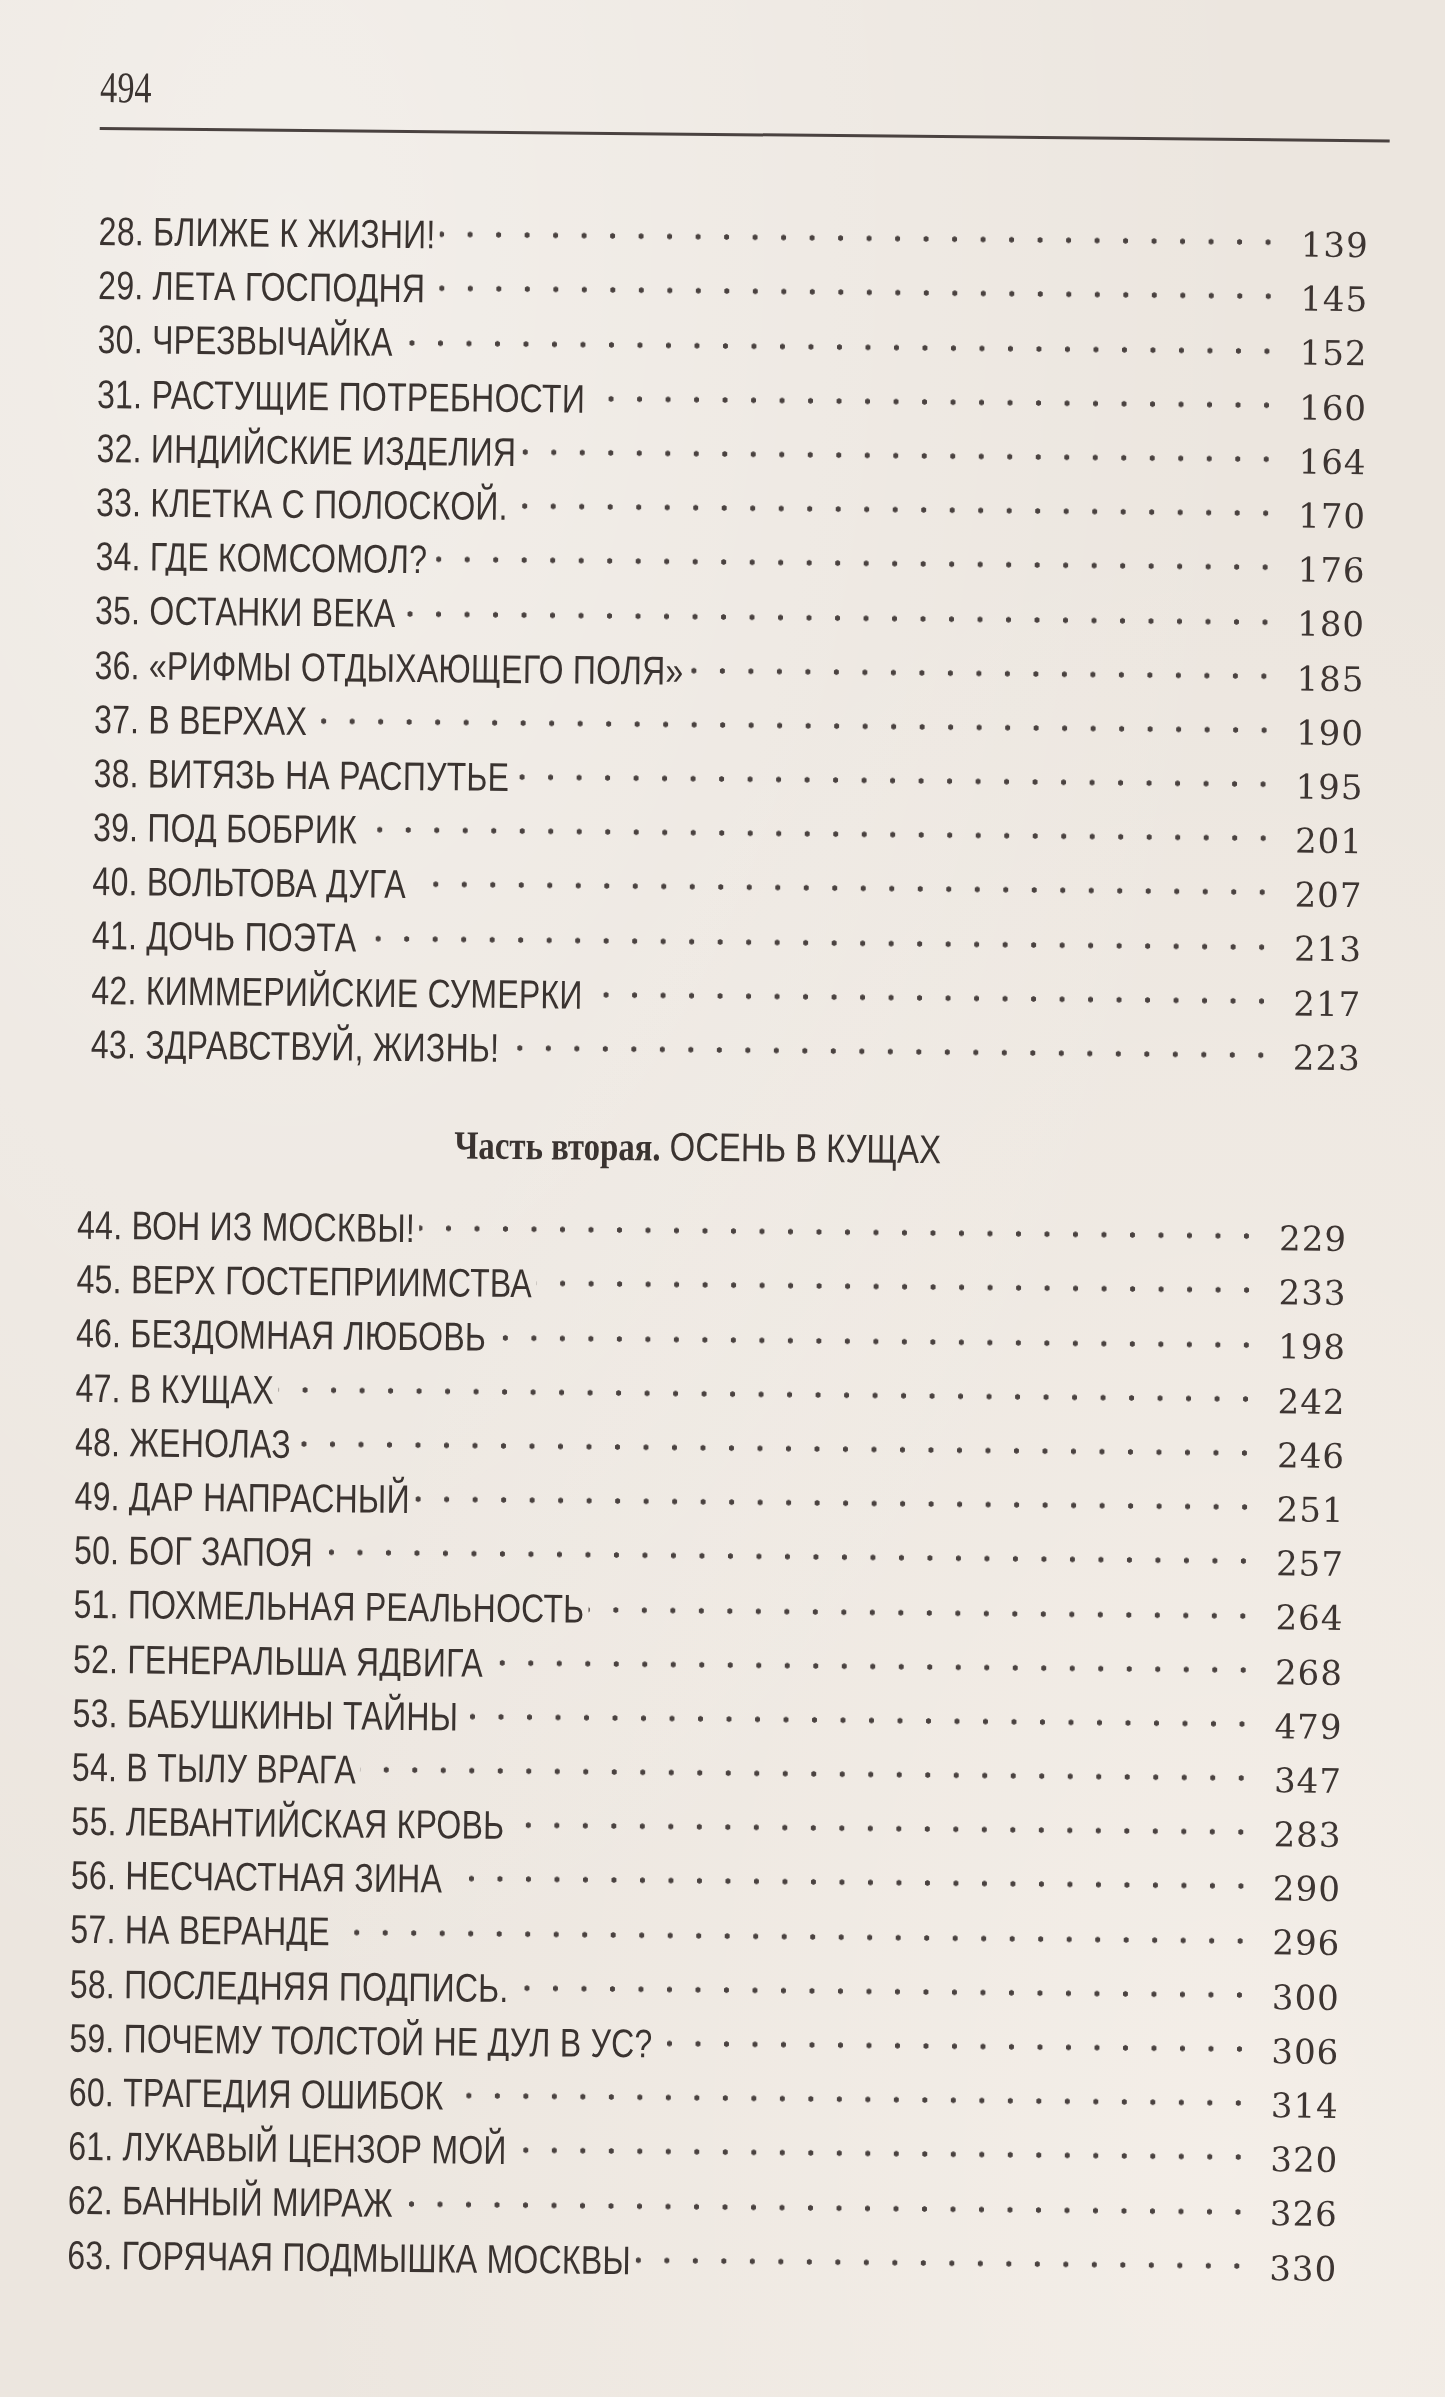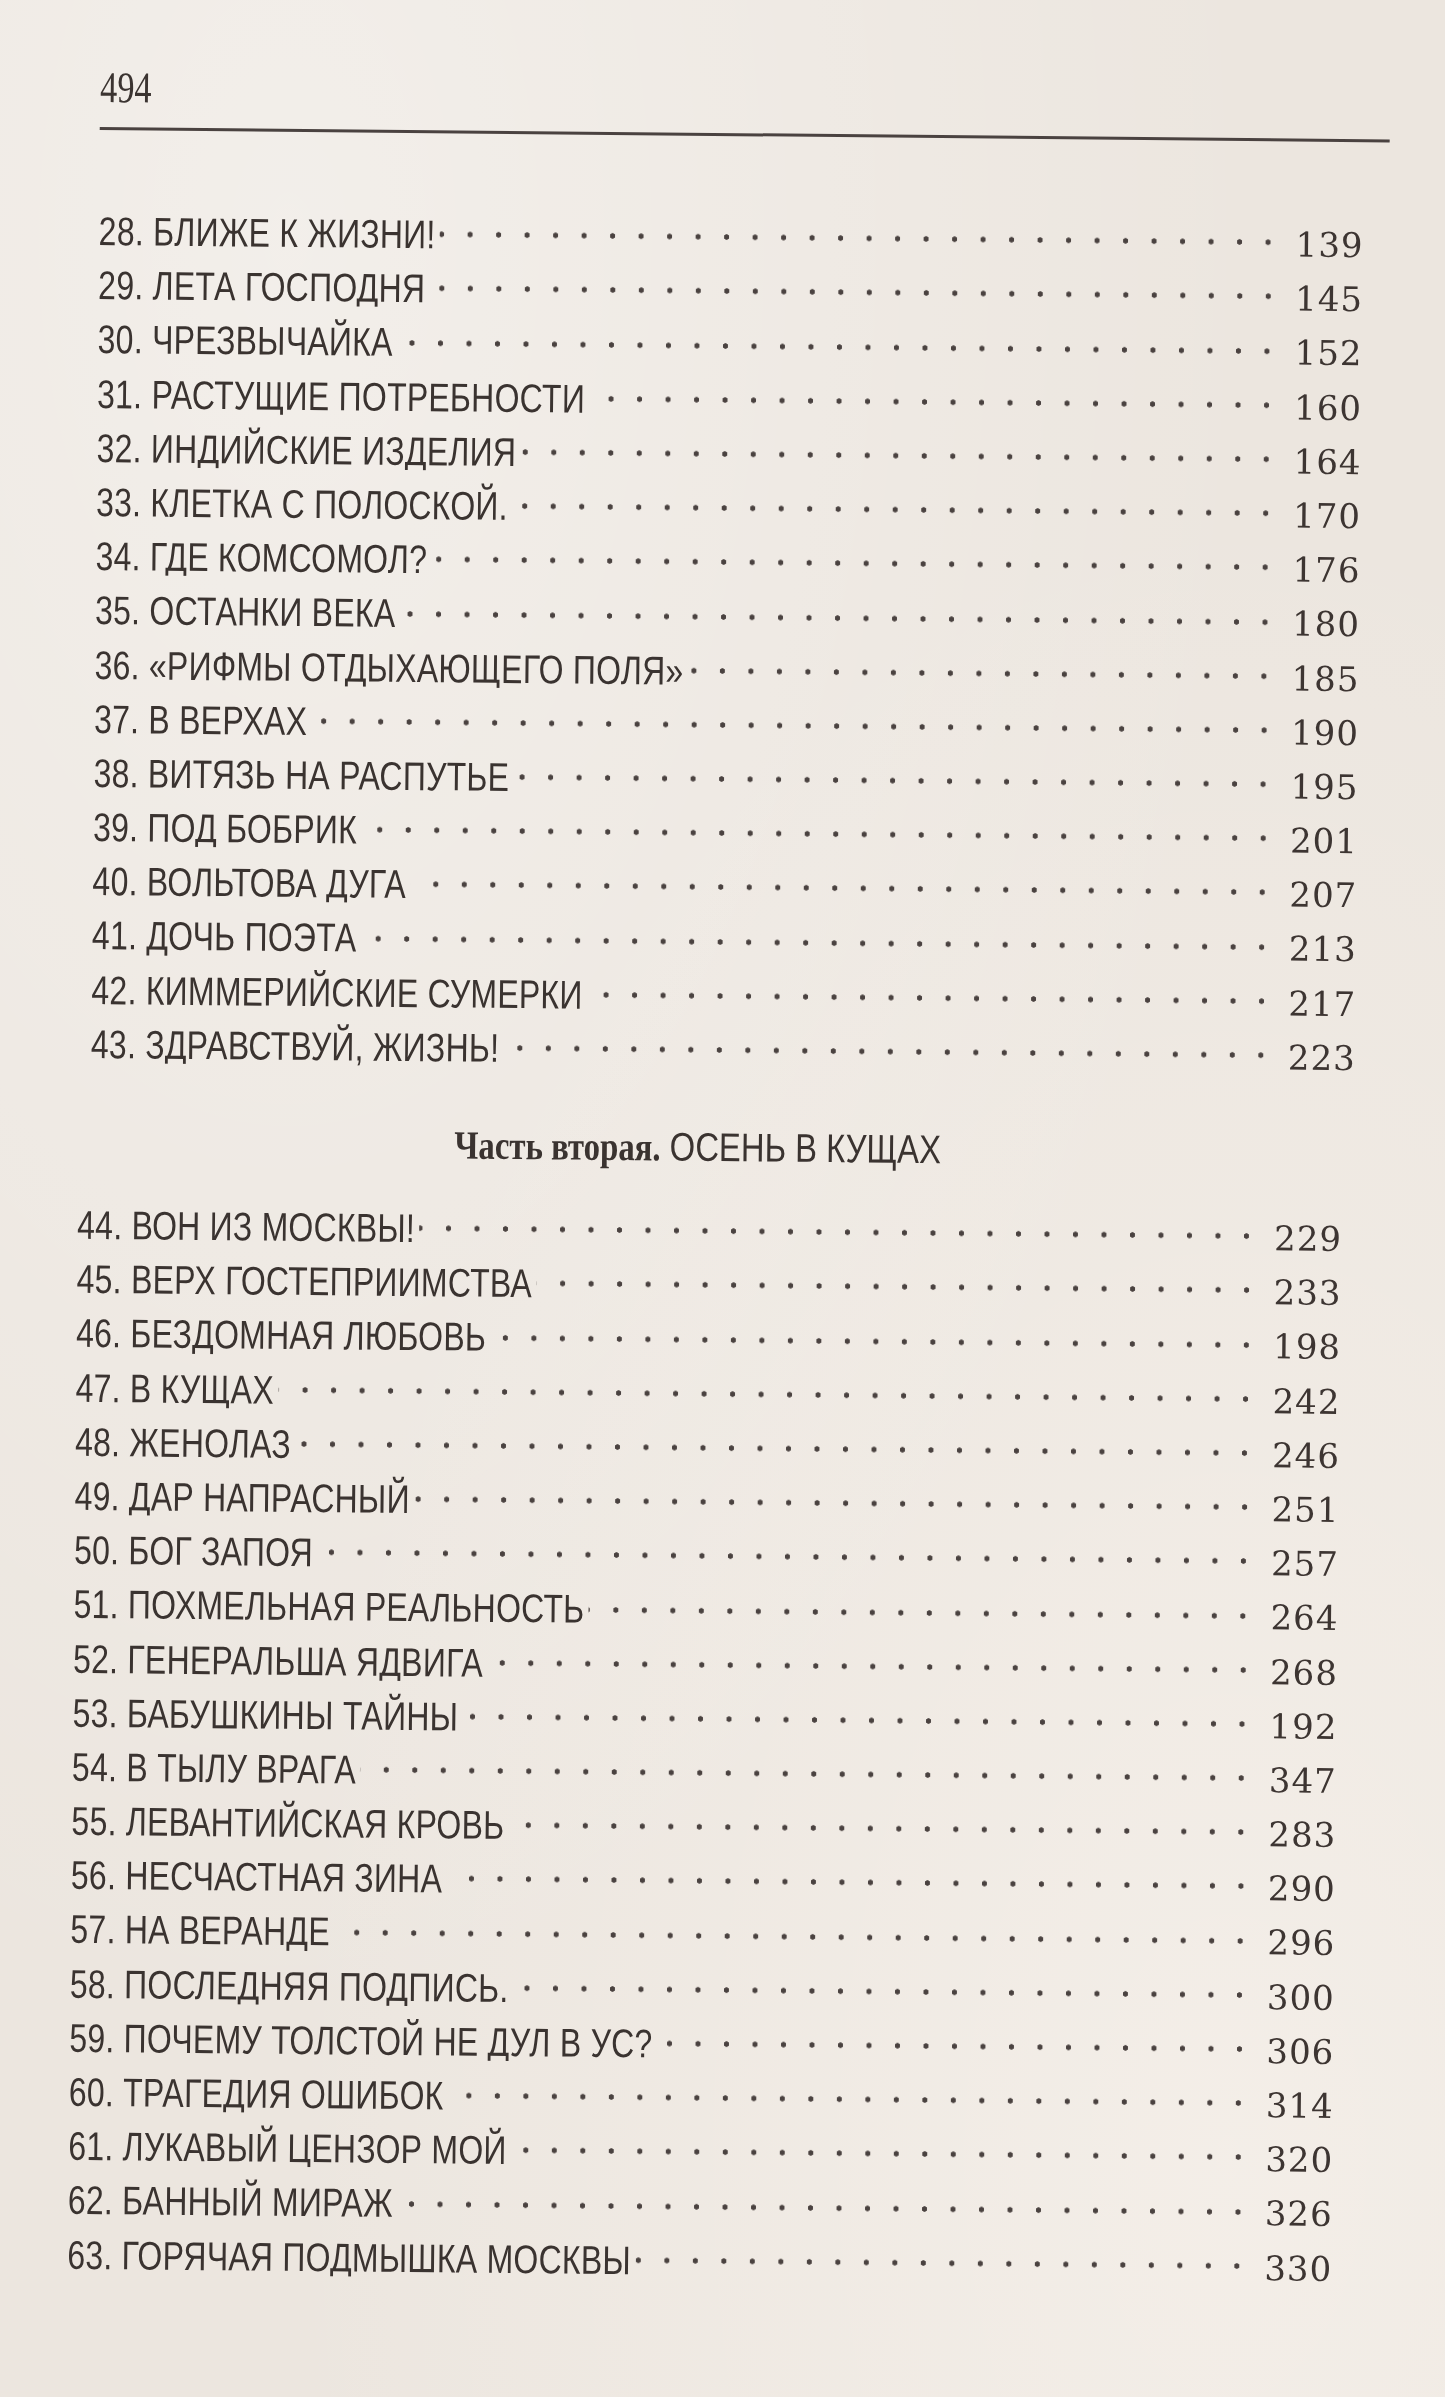--- a/index.html
+++ b/index.html
@@ -82,21 +82,21 @@
       margin: 0 8px 0 4px;
       align-self: flex-end;
       margin-bottom: 14px;
       background-image: radial-gradient(circle, #4a4240 2.4px, rgba(0,0,0,0) 3px);
       background-size: 28.5px 10px;
       background-repeat: repeat-x;
       background-position: right center;
     }
     .toc-page {
       flex: 0 0 78px;
-      text-align: center;
+      text-align: right;
       font-family: "DejaVu Serif", serif;
       font-size: 34px;
       color: #3d3532;
       padding-top: 10px;
       letter-spacing: 1px;
     }
     .section-heading {
       position: absolute;
       top: 1118px;
       left: 0;
@@ -257,21 +257,21 @@
         <span class="toc-page">264</span>
       </li>
     <li class="toc-row">
         <span class="toc-title-wrap" style="width: 410.512px;"><span class="toc-title">52. ГЕНЕРАЛЬША ЯДВИГА</span></span>
         <span class="toc-leader"></span>
         <span class="toc-page">268</span>
       </li>
     <li class="toc-row">
         <span class="toc-title-wrap" style="width: 386.238px;"><span class="toc-title">53. БАБУШКИНЫ ТАЙНЫ</span></span>
         <span class="toc-leader"></span>
-        <span class="toc-page">192</span>
+        <span class="toc-page">479</span>
       </li>
     <li class="toc-row">
         <span class="toc-title-wrap" style="width: 284.48px;"><span class="toc-title">54. В ТЫЛУ ВРАГА</span></span>
         <span class="toc-leader"></span>
         <span class="toc-page">347</span>
       </li>
     <li class="toc-row">
         <span class="toc-title-wrap" style="width: 433.398px;"><span class="toc-title">55. ЛЕВАНТИЙСКАЯ КРОВЬ</span></span>
         <span class="toc-leader"></span>
         <span class="toc-page">283</span>

